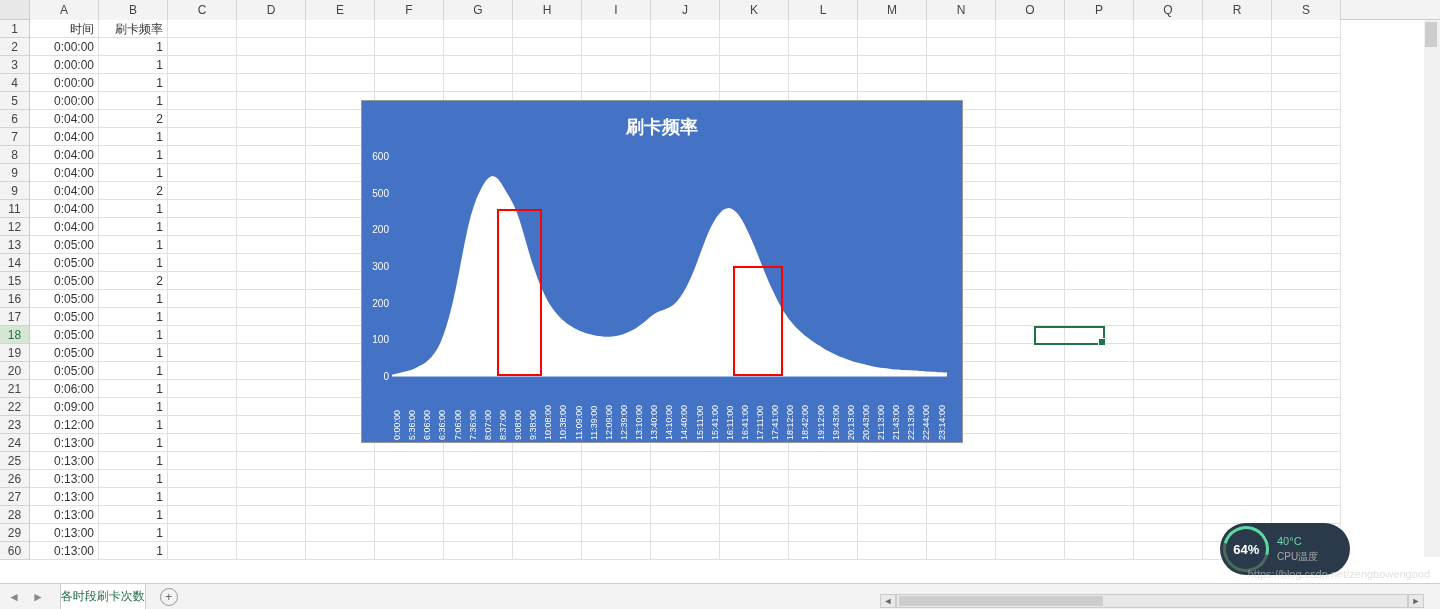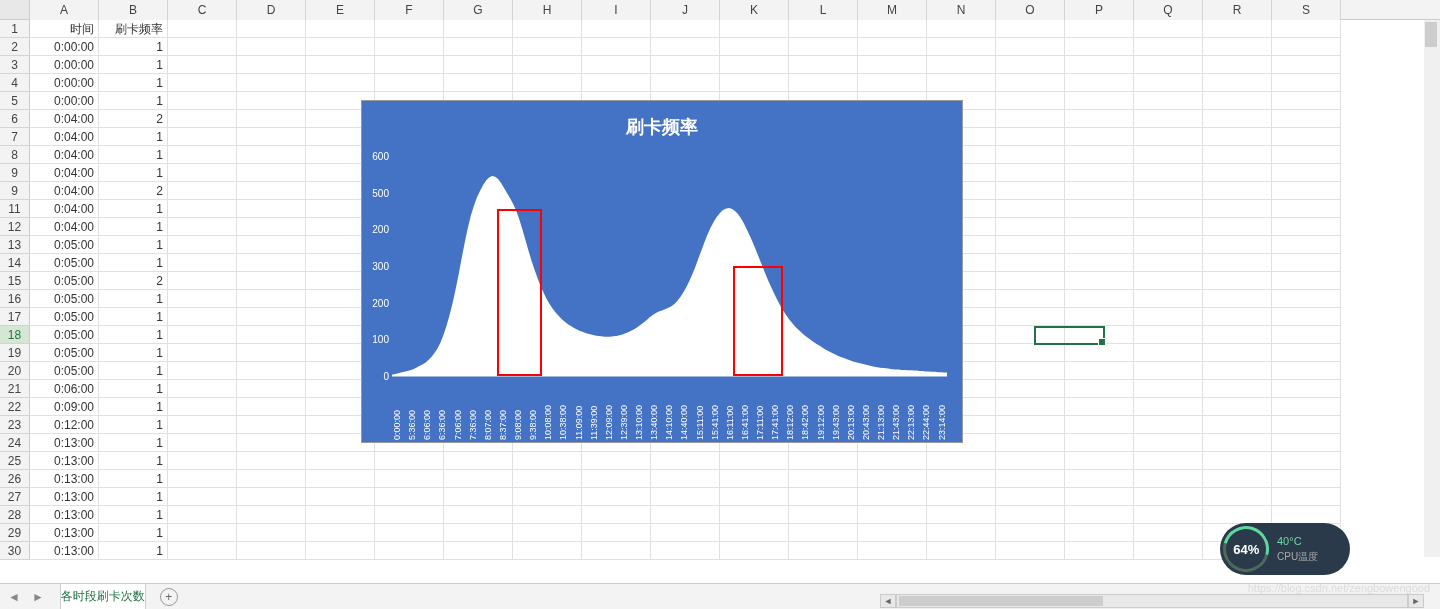--- a/index.html
+++ b/index.html
@@ -240,21 +240,21 @@
       display:flex; align-items:center; justify-content:center;
       font-size:13px; font-weight:bold;
       color:#fff;
       transform: rotate(-30deg);
     }
     .cpu-circle span { transform: rotate(30deg);}
     .cpu-text { margin-left:8px; font-size:11px; line-height:1.4;}
     .cpu-text .t1 { color:#6fd89f; }
     .cpu-text .t2 { color:#aaa; font-size:10px;}
     .watermark {
-      position:absolute; right:10px; bottom:15px;
+      position:absolute; right:10px; bottom:29px;
       color:#ccc; font-size:11px; opacity:0.6;
     }
   </style>
 </head>
 <body>
 
 <div class="spreadsheet">
   <div class="grid-area">
     <div class="col-headers">
       <div class="corner"></div>
@@ -913,21 +913,21 @@
           <div class="cell"></div>
           <div class="cell"></div>
           <div class="cell"></div>
           <div class="cell"></div>
           <div class="cell"></div>
           <div class="cell"></div>
           <div class="cell"></div>
           <div class="cell"></div>
         </div>
         <div class="row">
-          <div class="row-header">30</div>
+          <div class="row-header">60</div>
           <div class="cell right">0:13:00</div>
           <div class="cell right">1</div>
           <div class="cell"></div>
           <div class="cell"></div>
           <div class="cell"></div>
           <div class="cell"></div>
           <div class="cell"></div>
           <div class="cell"></div>
           <div class="cell"></div>
           <div class="cell"></div>

